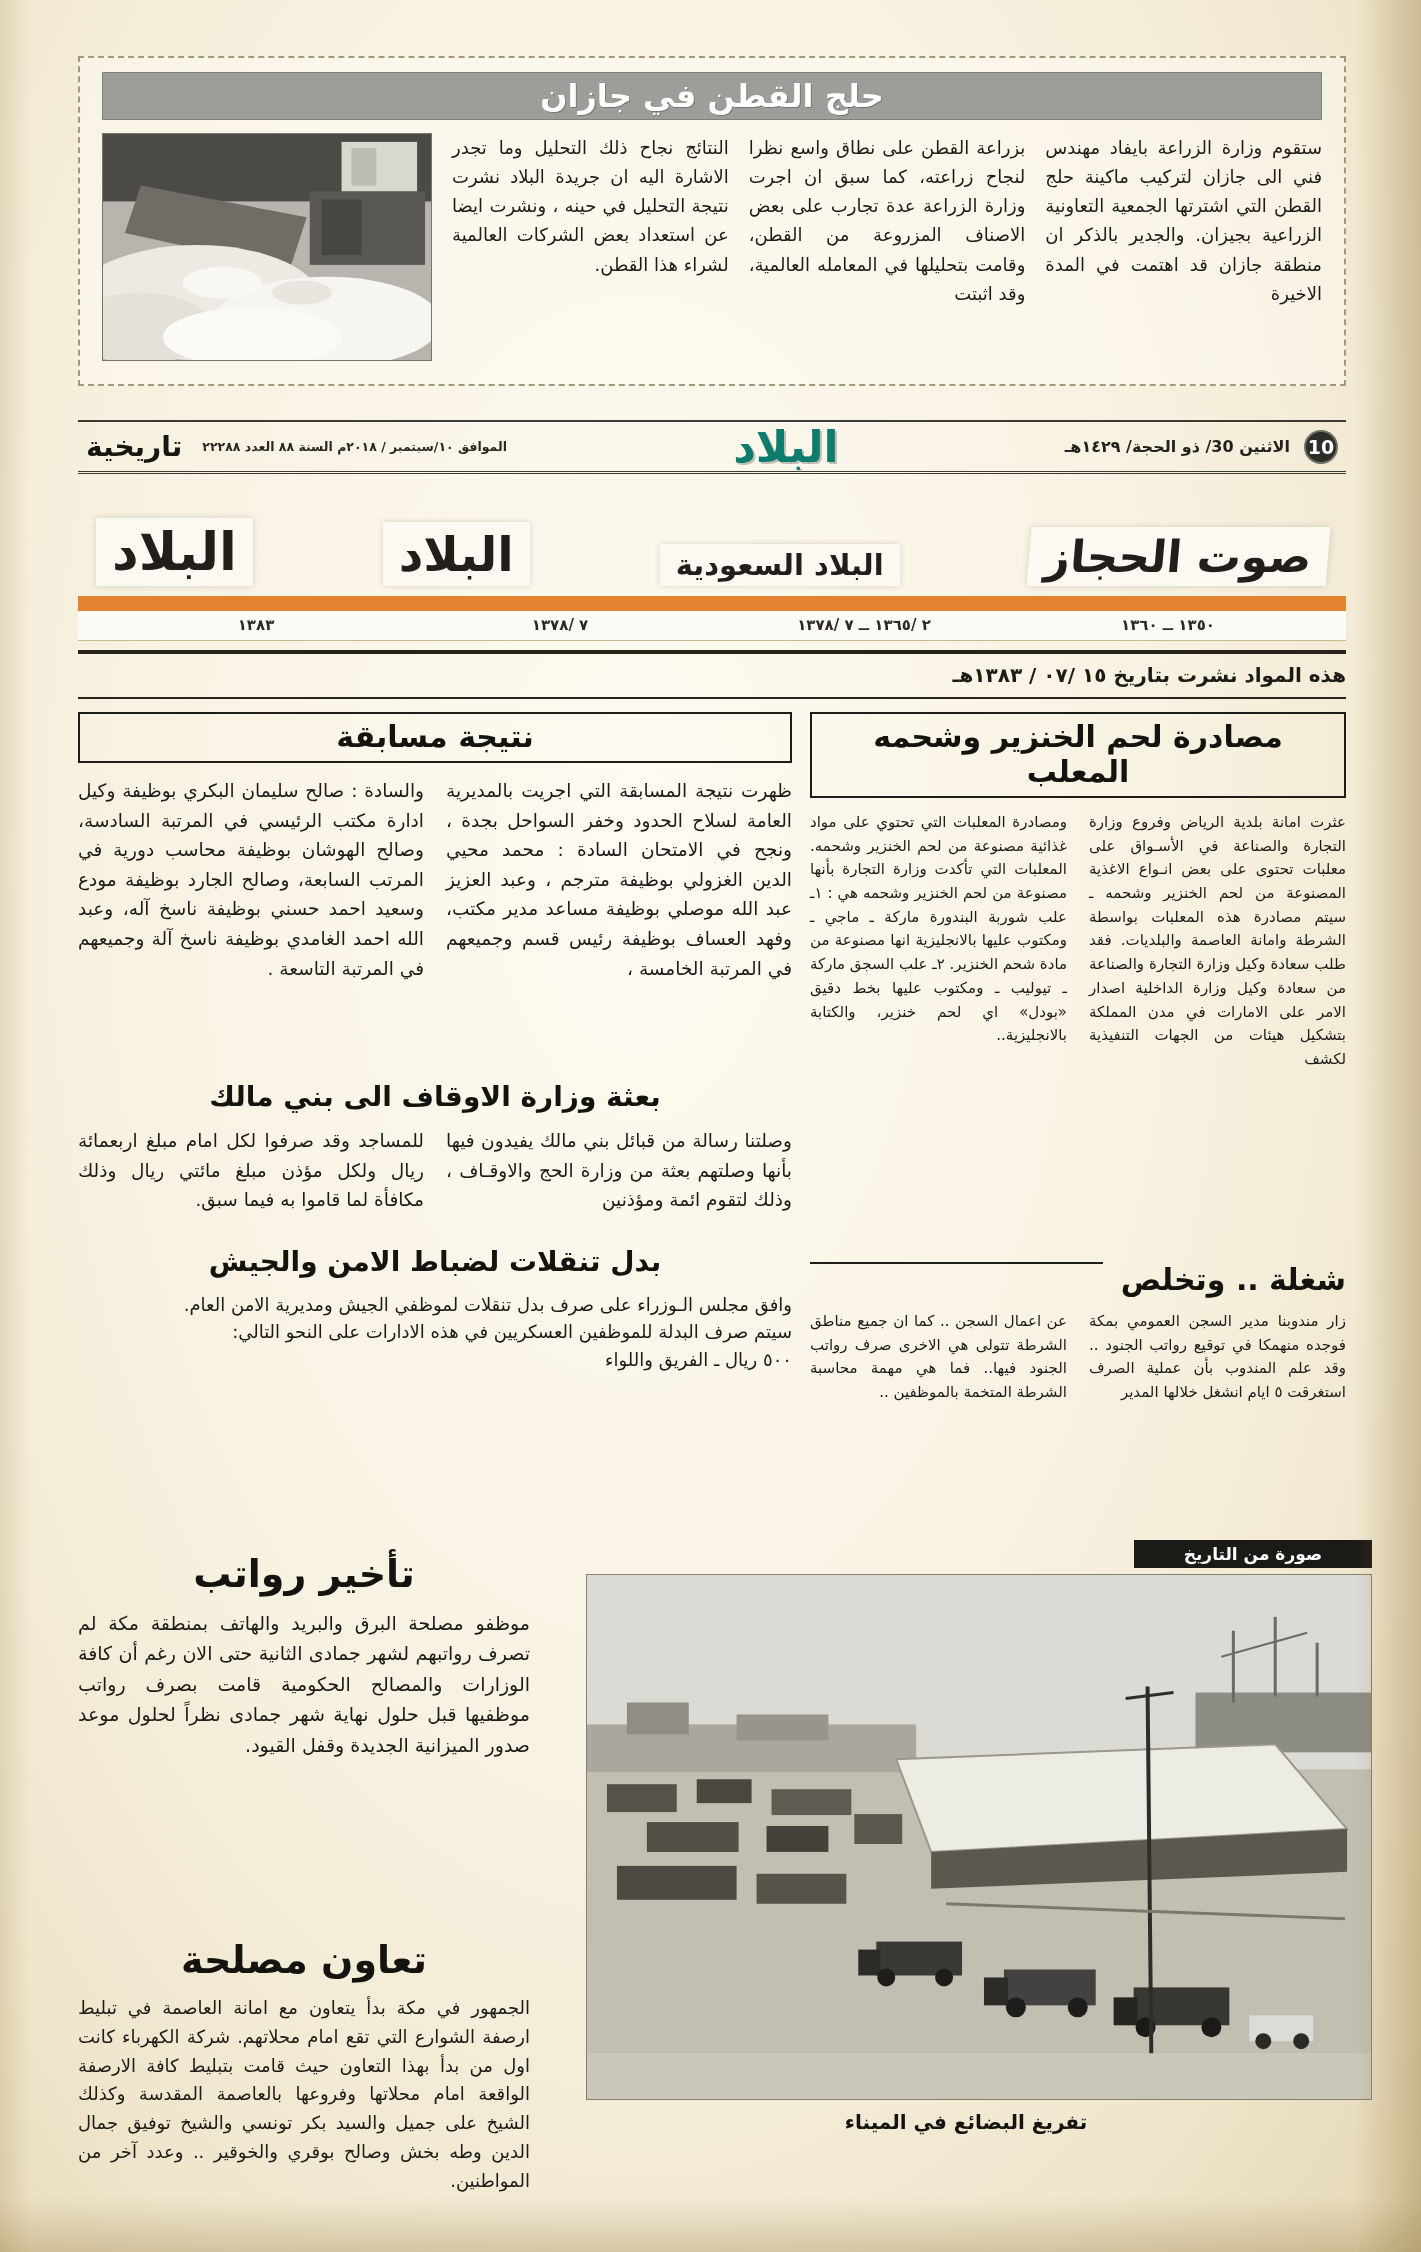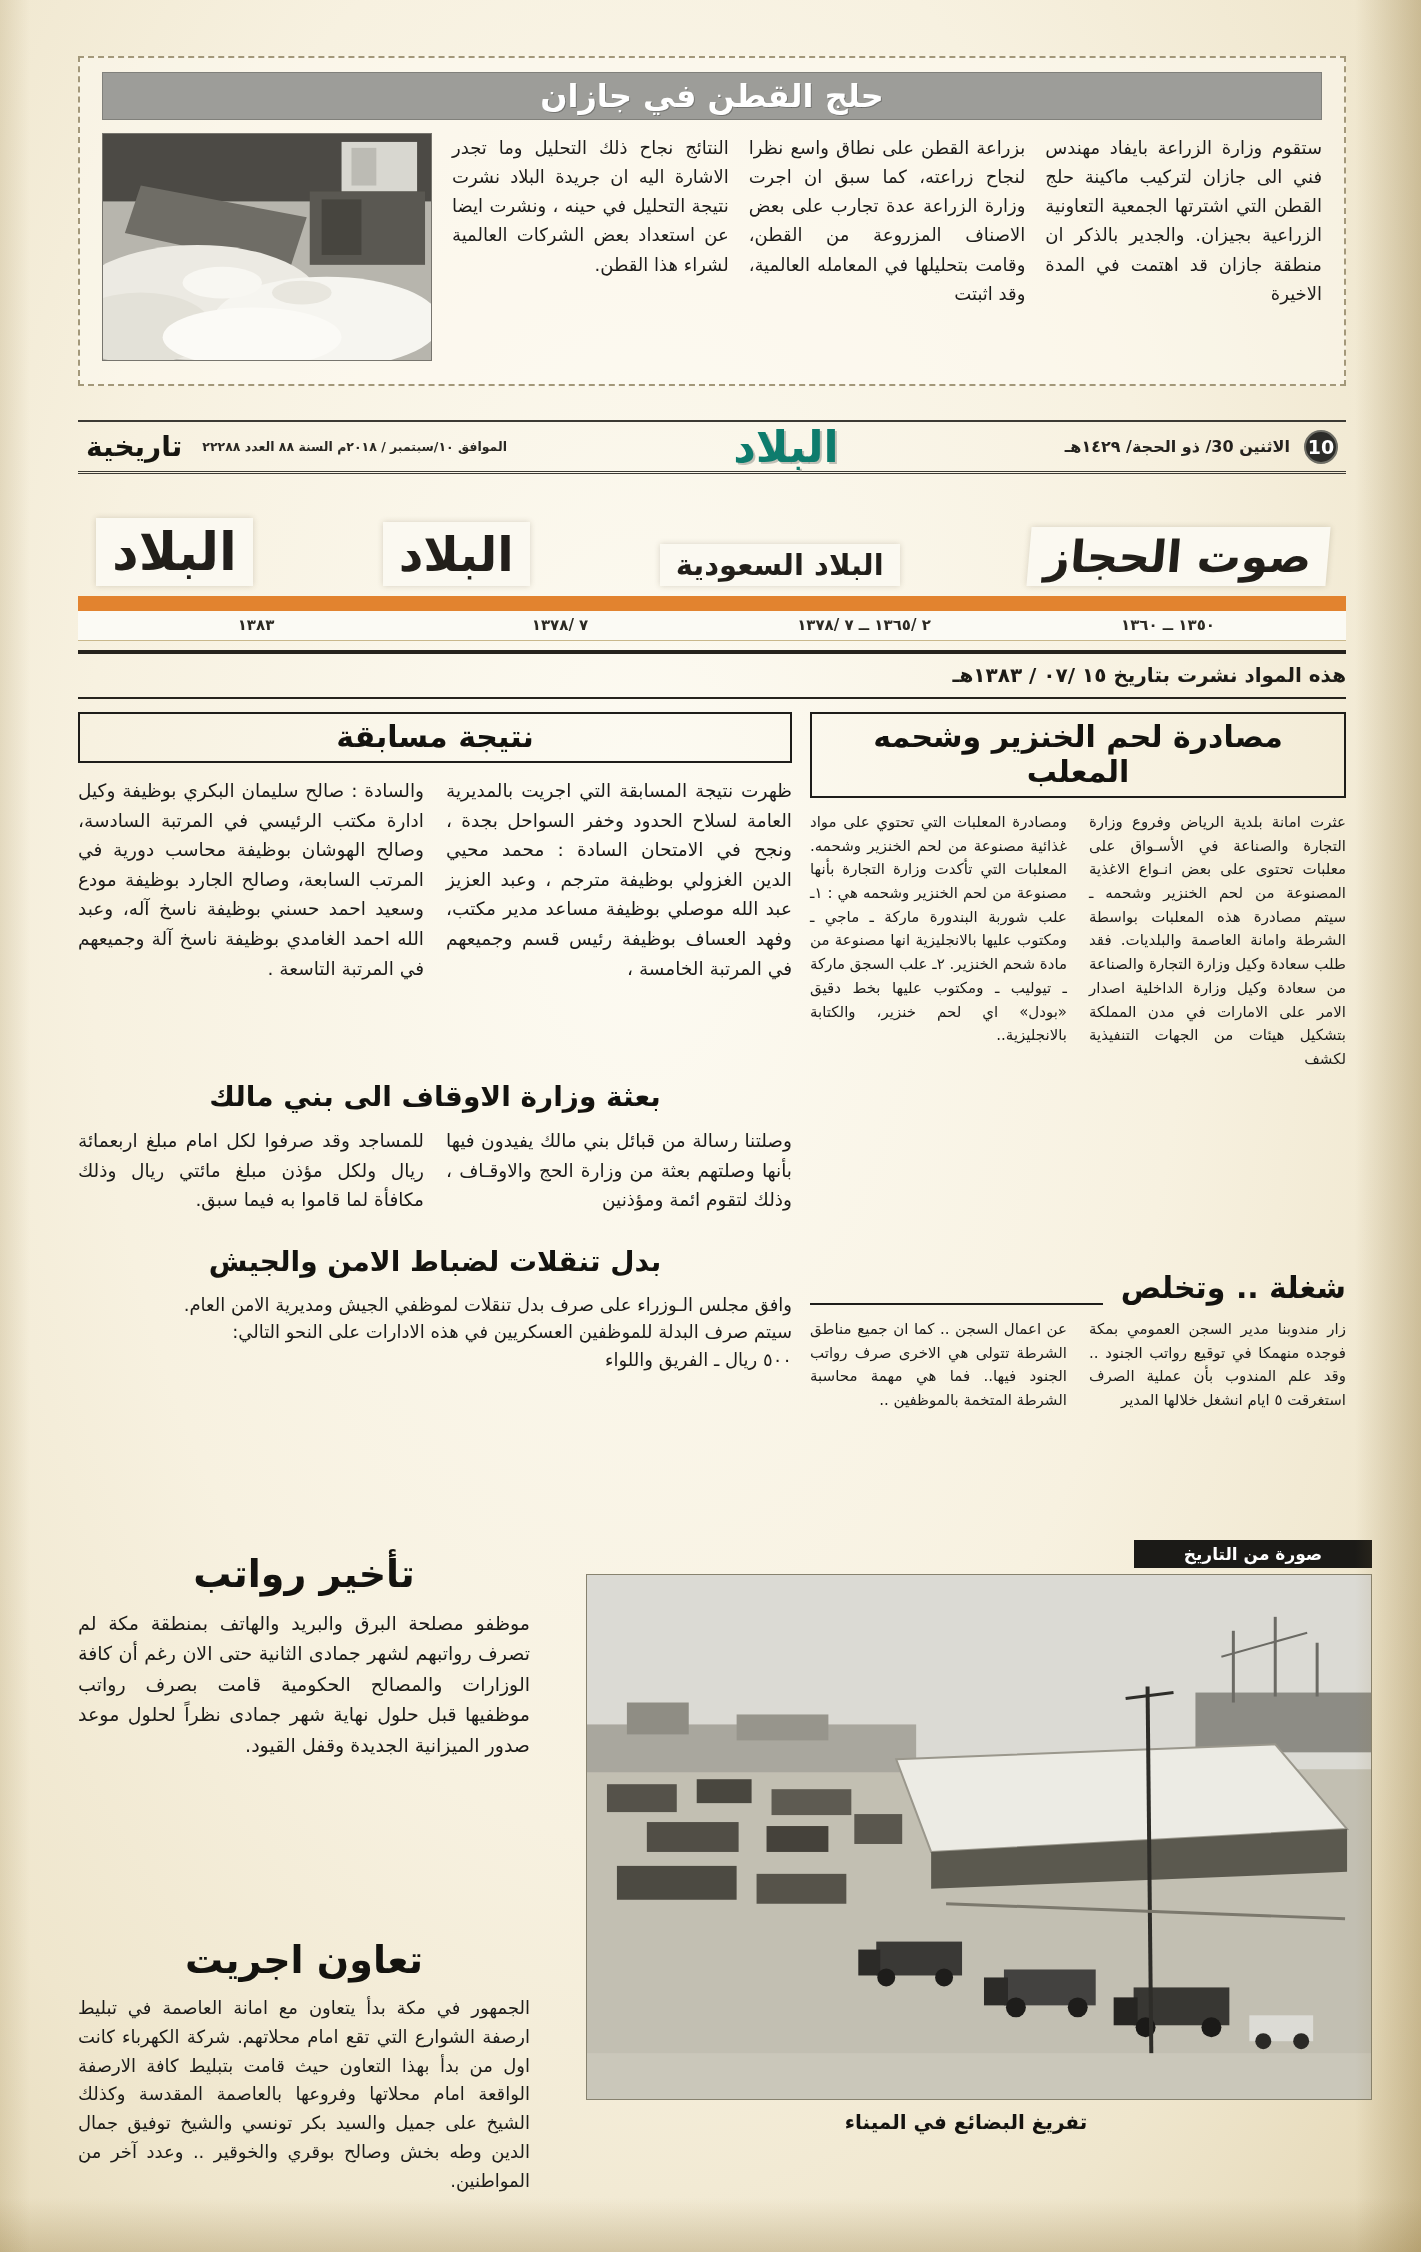--- a/index.html
+++ b/index.html
@@ -64,21 +64,21 @@
   .published { position:absolute; left:78px; top:650px; width:1268px; text-align:right;
     font-weight:bold; font-size:20px; padding:9px 0 10px; color:#1d1b16;
     border-top:4px solid #26231d; border-bottom:2px solid #26231d; }
 
   
   .art { position:absolute; }
   .headline-box { border:2px solid #1e1d1a; padding:5px 10px 7px; text-align:center;
     font-weight:bold; font-size:30px; color:#14130f; }
   .headline-plain { text-align:center; font-weight:bold; font-size:28px; color:#14130f; }
   .headline-big { text-align:center; font-weight:bold; font-size:38px; color:#14130f; }
-  .headline-rule { display:flex; align-items:flex-end;margin-top:8px; }
+  .headline-rule { display:flex; align-items:flex-start; }
   .headline-rule .hr-line { flex:1; border-top:2px solid #1e1d1a; margin-right:18px; }
   .headline-rule .hr-text { font-weight:bold; font-size:30px; color:#14130f; }
   .cols { display:flex; gap:22px; margin-top:13px; }
   .col { flex:1; font-size:18.5px; line-height:1.6; text-align:justify; color:#1c1b18; }
   .prelines { white-space:pre-line; }
   .art-pork .col, .art-busy .col { font-size:15px; line-height:1.58; }
   .art-allowance .col { font-size:18px; line-height:1.52; }
   .body-text { font-size:19px; line-height:1.6; text-align:justify; margin-top:12px; color:#1c1b18; }
   .art-coop .body-text { font-size:18px; }
 
@@ -205,21 +205,21 @@
       <p class="col">عن اعمال السجن .. كما ان جميع مناطق الشرطة تتولى هي الاخرى صرف رواتب الجنود فيها.. فما هي مهمة محاسبة الشرطة المتخمة بالموظفين ..</p>
     </div>
   </section>
 
   <section class="art art-salaries">
     <div class="headline-big">تأخير رواتب</div>
     <p class="body-text">موظفو مصلحة البرق والبريد والهاتف بمنطقة مكة لم تصرف رواتبهم لشهر جمادى الثانية حتى الان رغم أن كافة الوزارات والمصالح الحكومية قامت بصرف رواتب موظفيها قبل حلول نهاية شهر جمادى نظراً لحلول موعد صدور الميزانية الجديدة وقفل القيود.</p>
   </section>
 
   <section class="art art-coop">
-    <div class="headline-big">تعاون اجريت</div>
+    <div class="headline-big">تعاون مصلحة</div>
     <p class="body-text">الجمهور في مكة بدأ يتعاون مع امانة العاصمة في تبليط ارصفة الشوارع التي تقع امام محلاتهم. شركة الكهرباء كانت اول من بدأ بهذا التعاون حيث قامت بتبليط كافة الارصفة الواقعة امام محلاتها وفروعها بالعاصمة المقدسة وكذلك الشيخ على جميل والسيد بكر تونسي والشيخ توفيق جمال الدين وطه بخش وصالح بوقري والخوقير .. وعدد آخر من المواطنين.</p>
   </section>
 
   <section class="photo-section">
     <div class="photo-head">صورة من التاريخ</div>
     <div class="photo-frame">
       <svg viewBox="0 0 786 526" preserveAspectRatio="none">
         <rect width="786" height="526" fill="#c2bfb2"></rect>
         <rect width="786" height="195" fill="#dbdad4"></rect>
         <rect x="0" y="150" width="330" height="48" fill="#a9a79e"></rect>

